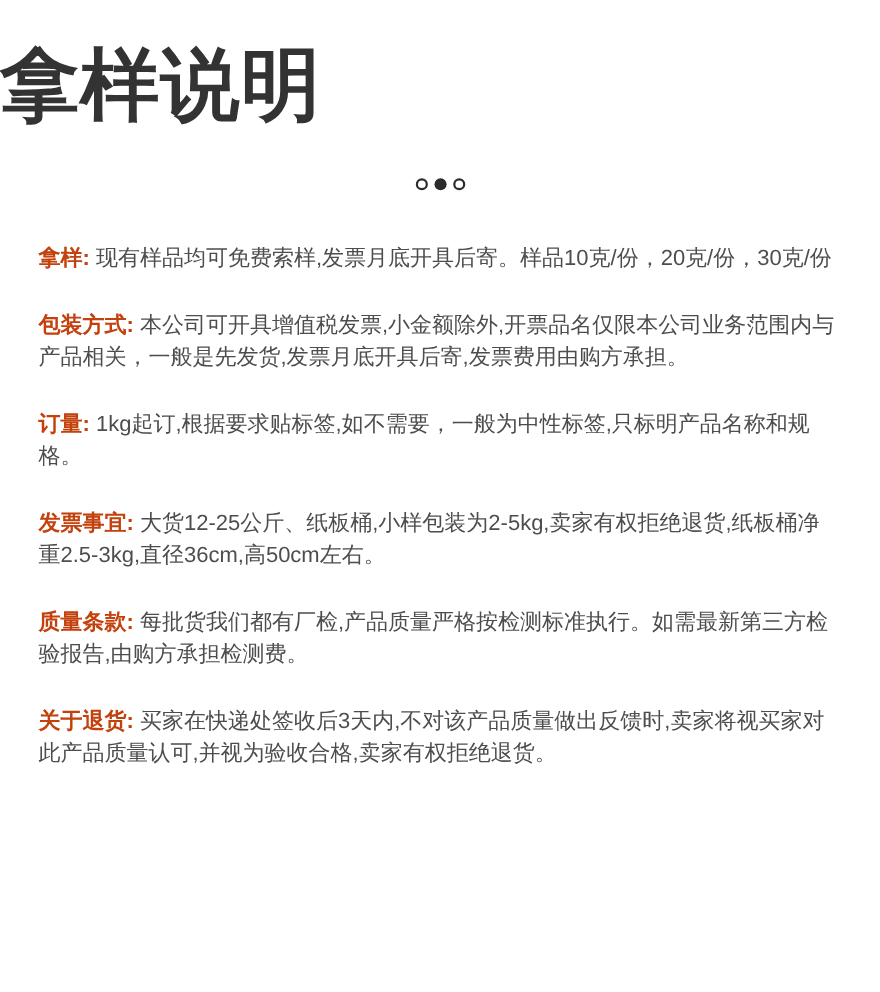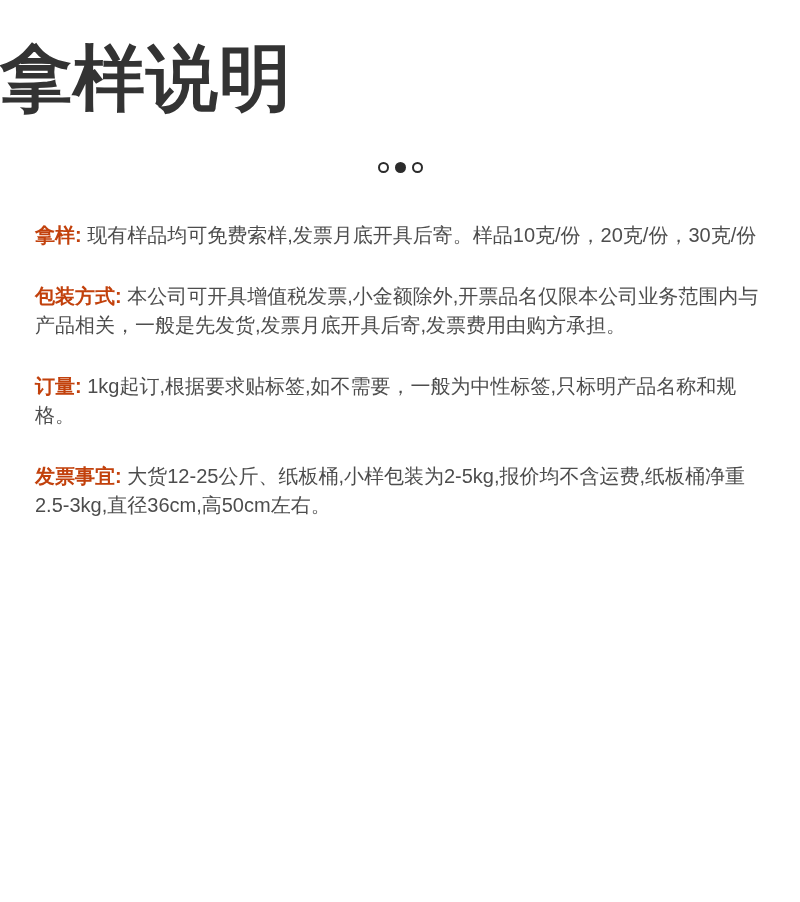--- a/index.html
+++ b/index.html
@@ -72,16 +72,18 @@
   <div class="dots">
     <span class="dot ring"></span>
     <span class="dot filled"></span>
     <span class="dot ring"></span>
   </div>
 
   <div class="content" id="sections">
       <p class="section"><span class="label">拿样:</span> <span class="text">现有样品均可免费索样,发票月底开具后寄。样品10克/份，20克/份，30克/份</span></p>
       <p class="section"><span class="label">包装方式:</span> <span class="text">本公司可开具增值税发票,小金额除外,开票品名仅限本公司业务范围内与产品相关，一般是先发货,发票月底开具后寄,发票费用由购方承担。</span></p>
       <p class="section"><span class="label">订量:</span> <span class="text">1kg起订,根据要求贴标签,如不需要，一般为中性标签,只标明产品名称和规格。</span></p>
-      <p class="section"><span class="label">发票事宜:</span> <span class="text">大货12-25公斤、纸板桶,小样包装为2-5kg,报价均不含运费,纸板桶净重2.5-3kg,直径36cm,高50cm左右。</span></p>
+      <p class="section"><span class="label">发票事宜:</span> <span class="text">大货12-25公斤、纸板桶,小样包装为2-5kg,卖家有权拒绝退货,纸板桶净重2.5-3kg,直径36cm,高50cm左右。</span></p>
+      <p class="section"><span class="label">质量条款:</span> <span class="text">每批货我们都有厂检,产品质量严格按检测标准执行。如需最新第三方检验报告,由购方承担检测费。</span></p>
+      <p class="section"><span class="label">关于退货:</span> <span class="text">买家在快递处签收后3天内,不对该产品质量做出反馈时,卖家将视买家对此产品质量认可,并视为验收合格,卖家有权拒绝退货。</span></p>
       <p class="section"> </p>
     </div>
 </div>
 
 </body></html>

